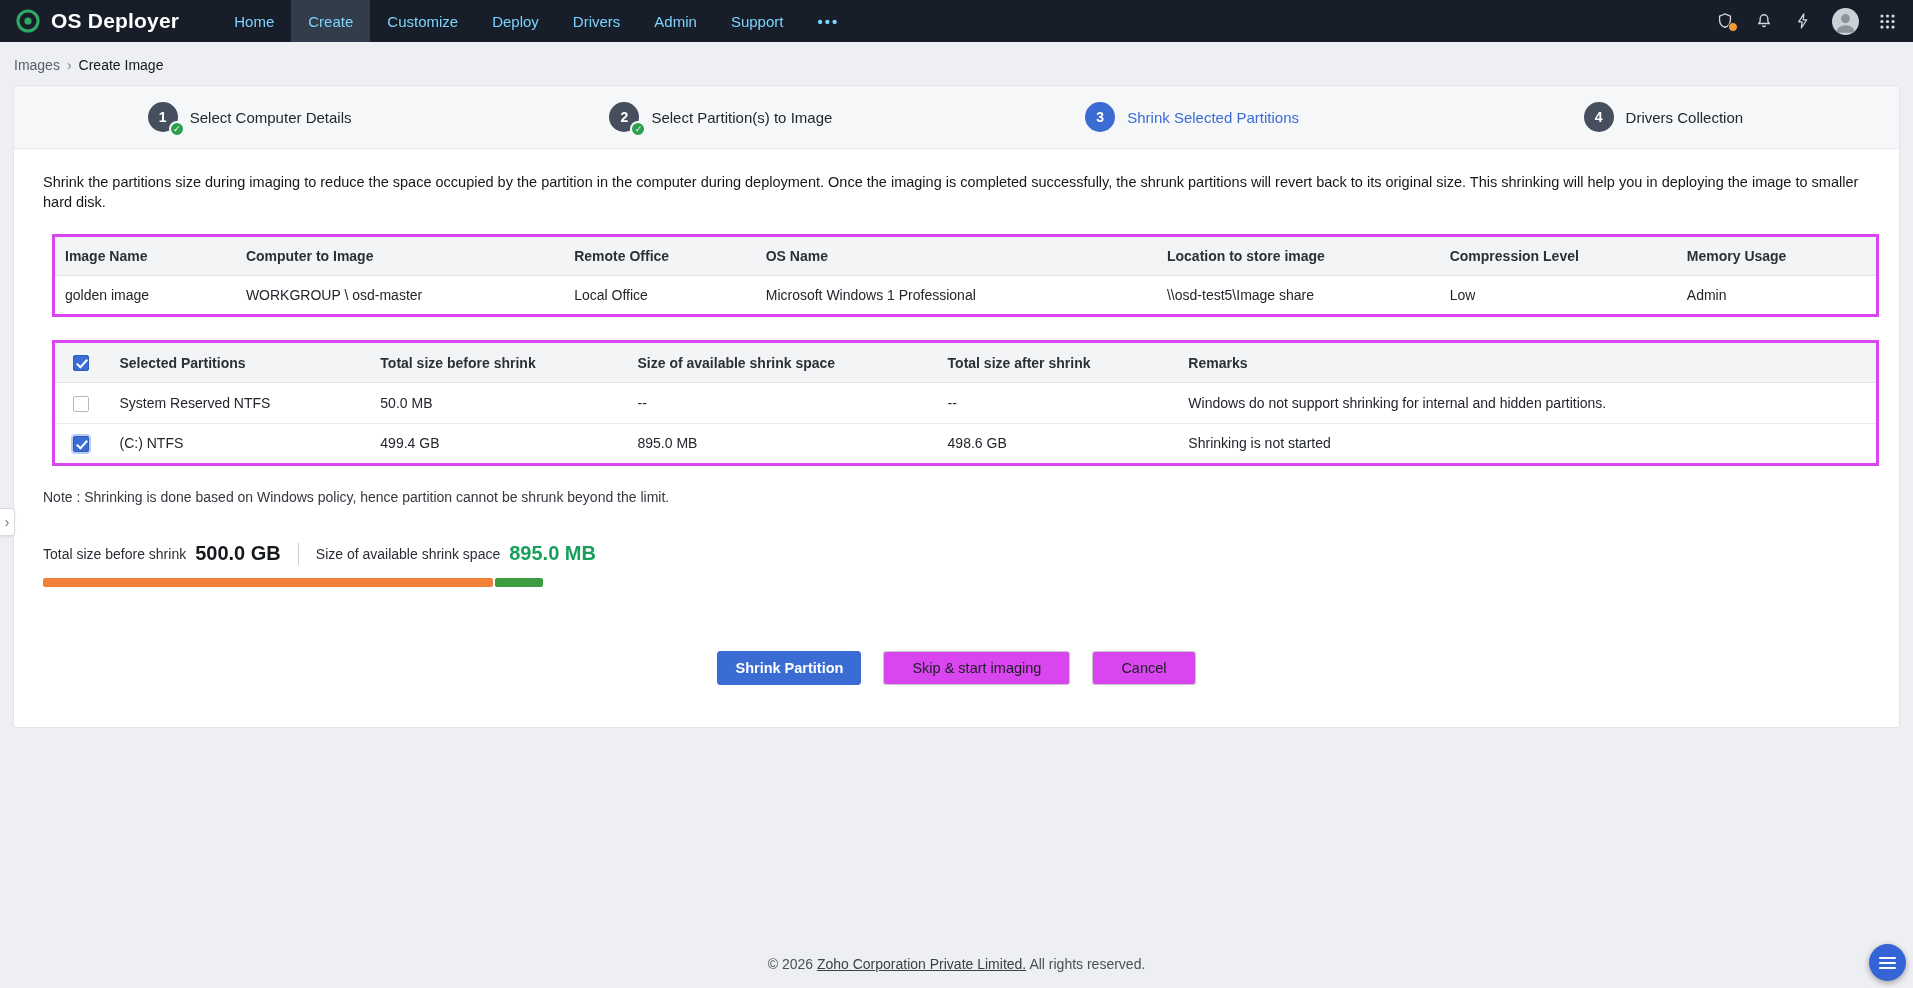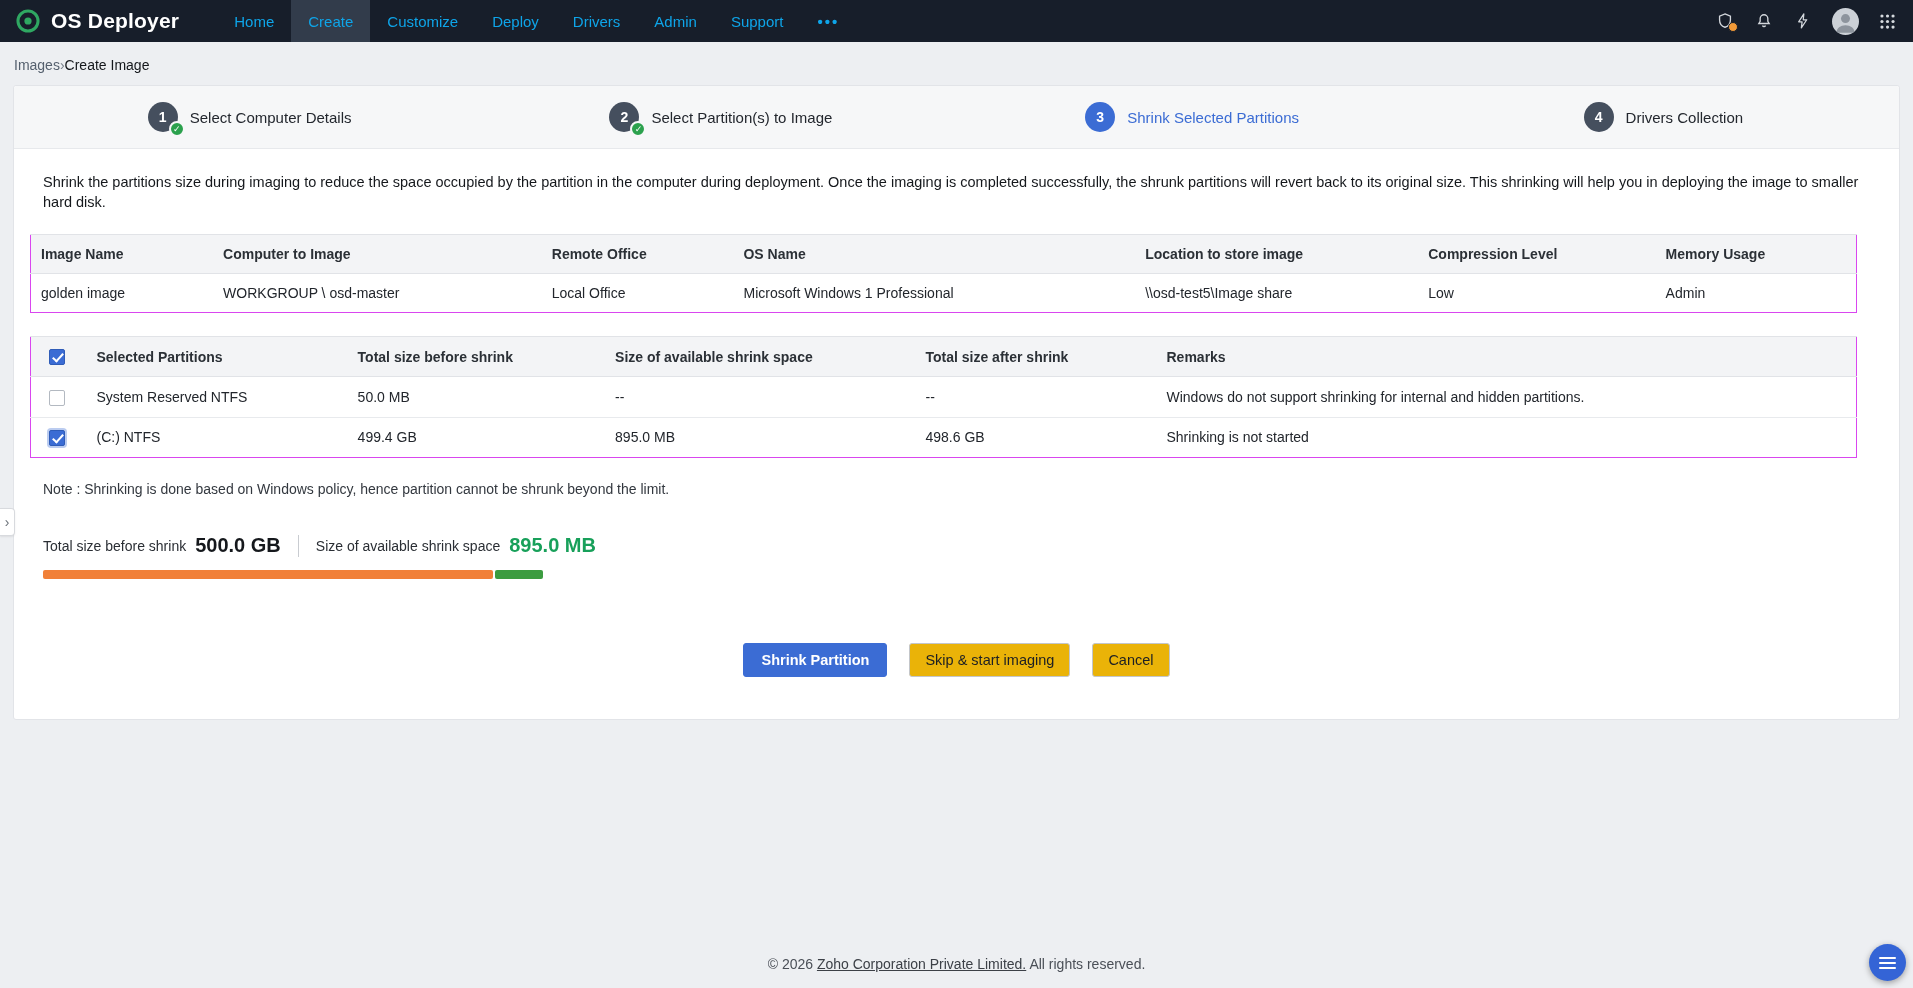--- a/index.html
+++ b/index.html
@@ -5,52 +5,52 @@
   * { box-sizing: border-box; }
   body { margin:0; background:#edeff2; font-family:"Liberation Sans","DejaVu Sans",sans-serif; color:#1f2329; }
   .page { min-height:988px; width:100%; display:flex; flex-direction:column; position:relative; }
 
   
   .topbar { height:42px; background:#171e2a; display:flex; align-items:stretch; color:#fff; flex:0 0 auto; }
   .brand { display:flex; align-items:center; gap:9px; padding:0 12px 0 14px; cursor:pointer; }
   .logo-svg { width:28px; height:28px; display:block; }
   .app-title { font-size:21px; font-weight:700; letter-spacing:.2px; white-space:nowrap; }
   .mainnav { display:flex; align-items:stretch; margin-left:26px; }
-  .nav-item { display:flex; align-items:center; padding:0 17px; font-size:15px; color:#0ea5e9; cursor:pointer; text-decoration:none; white-space:nowrap; }
+  .nav-item { display:flex; align-items:center; padding:0 17px; font-size:15px; color:#7dd3fc; cursor:pointer; text-decoration:none; white-space:nowrap; }
   .nav-item.active { background:#323c4b; }
   .nav-more { letter-spacing:2px; font-weight:700; }
   .topbar-right { margin-left:auto; display:flex; align-items:center; gap:19px; padding-right:16px; }
   .icon-btn { position:relative; display:flex; cursor:pointer; }
   .icon-btn svg { display:block; }
   .notif-dot { position:absolute; right:-3px; bottom:-1px; width:10px; height:10px; background:#f29a38; border-radius:50%; border:1px solid #171e2a; }
   .avatar { width:27px; height:27px; border-radius:50%; overflow:hidden; display:flex; cursor:pointer; }
 
   
-  .breadcrumb { padding:15px 0 12px 14px; font-size:14px; display:flex; gap:0; align-items:center; flex:0 0 auto; }
+  .breadcrumb { padding:15px 0 12px 14px; font-size:14px; display:flex; gap:7px; align-items:center; flex:0 0 auto; }
   .breadcrumb a { color:#55606e; text-decoration:none; cursor:pointer; }
   .breadcrumb .sep { color:#7a828c; }
   .breadcrumb .current { color:#14171b; }
 
   
   .card { margin:0 13px; background:#fff; border:1px solid #e2e4e8; border-radius:3px; padding-bottom:42px; flex:0 0 auto; }
 
   
   .stepper { display:flex; background:#f6f7f8; border-bottom:1px solid #e7e9ec; height:63px; align-items:center; border-radius:3px 3px 0 0; }
   .step { flex:1; display:flex; align-items:center; justify-content:center; gap:12px; font-size:15px; }
   .circle { position:relative; width:30px; height:30px; border-radius:50%; background:#454f5e; color:#fff; display:flex; align-items:center; justify-content:center; font-size:14px; font-weight:700; flex:0 0 auto; }
   .step.active .circle { background:#3b6cd4; }
   .step.active .step-label { color:#3b6cd4; }
   .step-label { color:#23272e; }
   .badge { position:absolute; right:-7px; bottom:-5px; width:16px; height:16px; background:#2ba14d; border:2px solid #f6f7f8; border-radius:50%; display:flex; align-items:center; justify-content:center; }
   .badge::after { content:"✓"; color:#fff; font-size:9px; font-weight:700; line-height:1; }
 
   .desc { margin:0; padding:24px 29px 22px; font-size:14.5px; line-height:1.35; color:#15181c; }
 
   
-  .tbl { width:calc(100% - 58px); margin:0 16px; border-collapse:collapse; font-size:14px; color:#22262c; border:1px solid #d946ef; }
+  .tbl { width:calc(100% - 58px); margin:0 38px; border-collapse:collapse; font-size:14px; color:#22262c; border:3px solid #d946ef; }
   .tbl th { background:#f3f4f6; text-align:left; font-weight:700; color:#2b3036; padding:11px 10px; border-top:1px solid #e1e3e7; border-bottom:1px solid #e1e3e7; }
   .tbl td { padding:11px 10px; border-bottom:1px solid #e8eaed; background:#fff; }
   .tbl tr:last-child td { border-bottom:none; }
   .part-table { margin-top:23px; }
   .info-table th:nth-child(1){width:10%} .info-table th:nth-child(2){width:18%}
   .info-table th:nth-child(3){width:10.5%} .info-table th:nth-child(4){width:22%}
   .info-table th:nth-child(5){width:15.5%} .info-table th:nth-child(6){width:13%}
   .part-table th:nth-child(1){width:56px} .part-table th:nth-child(2){width:14.3%}
   .part-table th:nth-child(3){width:14.1%} .part-table th:nth-child(4){width:17%}
   .part-table th:nth-child(5){width:13.2%}
@@ -69,21 +69,21 @@
   .sum-value { font-size:20px; font-weight:700; color:#15181c; }
   .sum-value.green { color:#18a05a; }
   .vdiv { width:1px; height:22px; background:#c9ccd1; margin:0 8px; align-self:center; }
   .progress { margin:13px 29px 0; width:500px; height:9px; display:flex; gap:2px; }
   .seg { height:100%; border-radius:2px; }
   .seg.orange { background:#f18038; }
   .seg.green { background:#3c9c40; }
 
   
   .actions { margin-top:64px; display:flex; justify-content:center; gap:22px; }
-  .btn { font-family:inherit; font-size:14.5px; padding:8px 15px; border-radius:3px; border:1px solid #c3c6ca; background:#eab308; color:#1c1f24; cursor:pointer; }
+  .btn { font-family:inherit; font-size:14.5px; padding:8px 28px; border-radius:3px; border:1px solid #c3c6ca; background:#d946ef; color:#1c1f24; cursor:pointer; }
   .btn.primary { background:#3b6cd4; border-color:#3b6cd4; color:#fff; padding:8px 17px; font-weight:700; }
 
   
   .footer { margin-top:auto; text-align:center; padding:18px 8px 16px; font-size:14px; color:#4a4f57; flex:0 0 auto; }
   .footer-link { color:#3c4047; text-decoration:underline; cursor:pointer; }
 
   
   .fab { position:fixed; right:7px; bottom:7px; width:37px; height:37px; border-radius:50%; background:#3464d6; display:flex; flex-direction:column; align-items:center; justify-content:center; gap:3px; cursor:pointer; box-shadow:0 2px 6px rgba(0,0,0,.35); }
   .fab i { display:block; width:17px; height:2px; background:#fff; border-radius:1px; }
   .side-expander { position:fixed; left:0; top:508px; width:15px; height:28px; background:#fff; border:1px solid #d8dade; border-left:none; border-radius:0 4px 4px 0; display:flex; align-items:center; justify-content:center; color:#6a7078; font-size:14px; cursor:pointer; box-shadow:0 1px 2px rgba(0,0,0,.08); }

